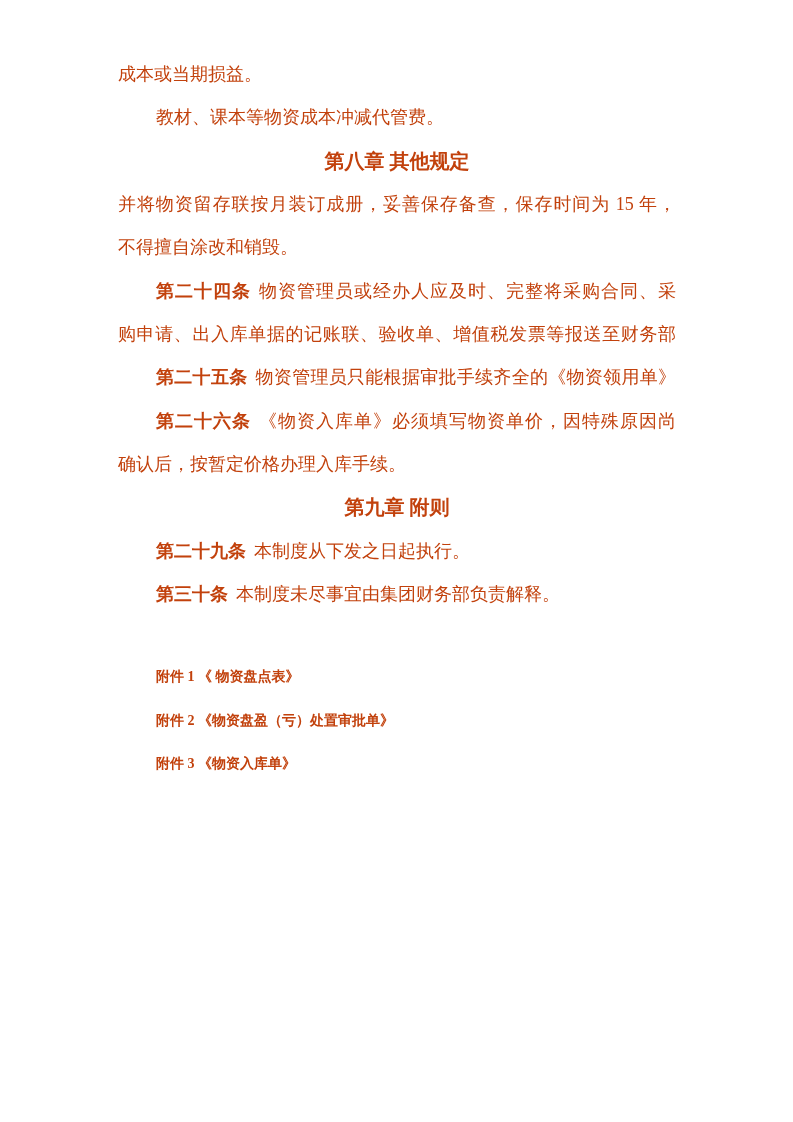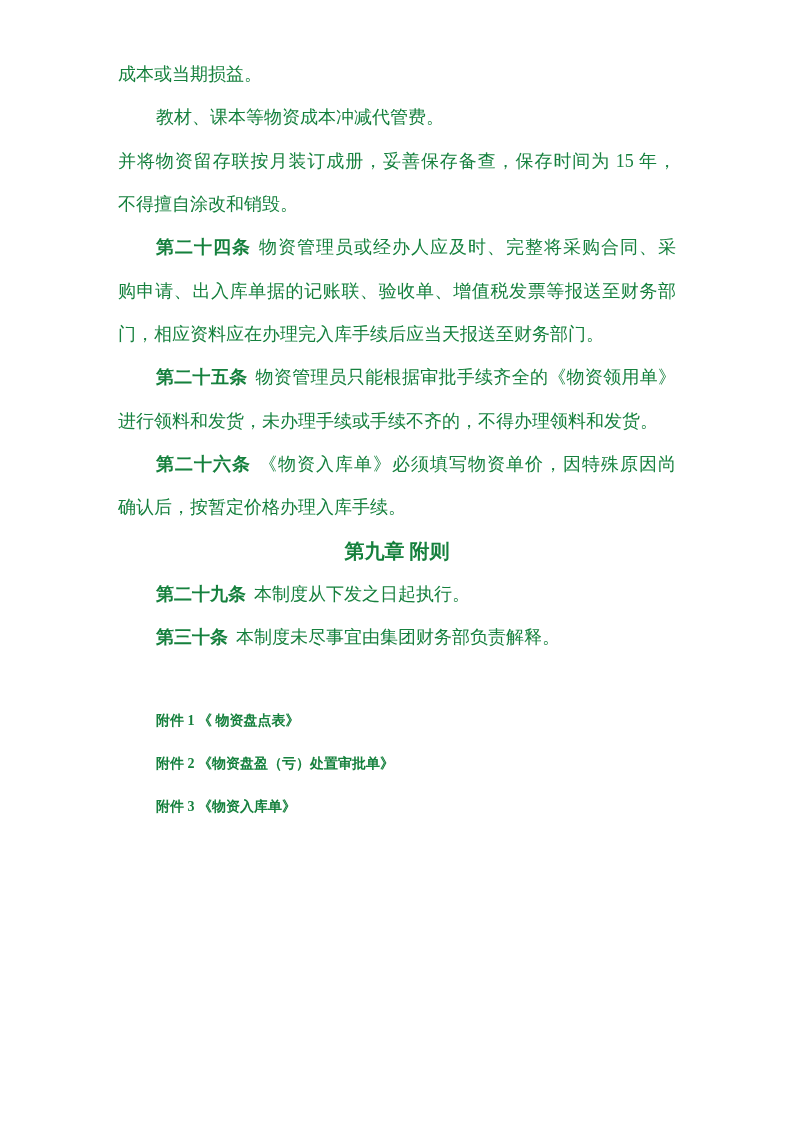--- a/index.html
+++ b/index.html
@@ -7,21 +7,21 @@
     padding: 0;
     background: #ffffff;
   }
   .page {
     position: relative;
     width: 793px;
     height: 1122px;
     background: #ffffff;
     overflow: hidden;
     font-family: "Liberation Serif", "DejaVu Serif", serif;
-    color: #15803d;
+    color: #c2410c;
   }
   .content {
     position: absolute;
     left: 118px;
     top: 53px;
     width: 558px;
   }
   .ln {
     height: 43.33px;
     line-height: 43.33px;
@@ -54,34 +54,33 @@
 </style>
 </head>
 <body>
 
 <div class="page">
   <div class="content">
 
     <div class="ln">成本或当期损益。</div>
     <div class="ln indent">教材、课本等物资成本冲减代管费。</div>
 
+    <div class="ln chapter">第八章 其他规定</div>
 
     <div class="ln just">并将物资留存联按月装订成册，妥善保存备查，保存时间为 15 年，</div>
     <div class="ln">不得擅自涂改和销毁。</div>
 
     <div class="ln indent just">
       <span class="art">第二十四条</span><span>物资管理员或经办人应及时、完整将采购合同、采</span>
     </div>
     <div class="ln just">购申请、出入库单据的记账联、验收单、增值税发票等报送至财务部</div>
-    <div class="ln">门，相应资料应在办理完入库手续后应当天报送至财务部门。</div>
 
     <div class="ln indent just">
       <span class="art">第二十五条</span><span>物资管理员只能根据审批手续齐全的《物资领用单》</span>
     </div>
-    <div class="ln">进行领料和发货，未办理手续或手续不齐的，不得办理领料和发货。</div>
 
     <div class="ln indent just">
       <span class="art">第二十六条</span><span>《物资入库单》必须填写物资单价，因特殊原因尚</span>
     </div>
     <div class="ln">确认后，按暂定价格办理入库手续。</div>
 
 
     <div class="ln chapter">第九章 附则</div>
 
     <div class="ln indent">

